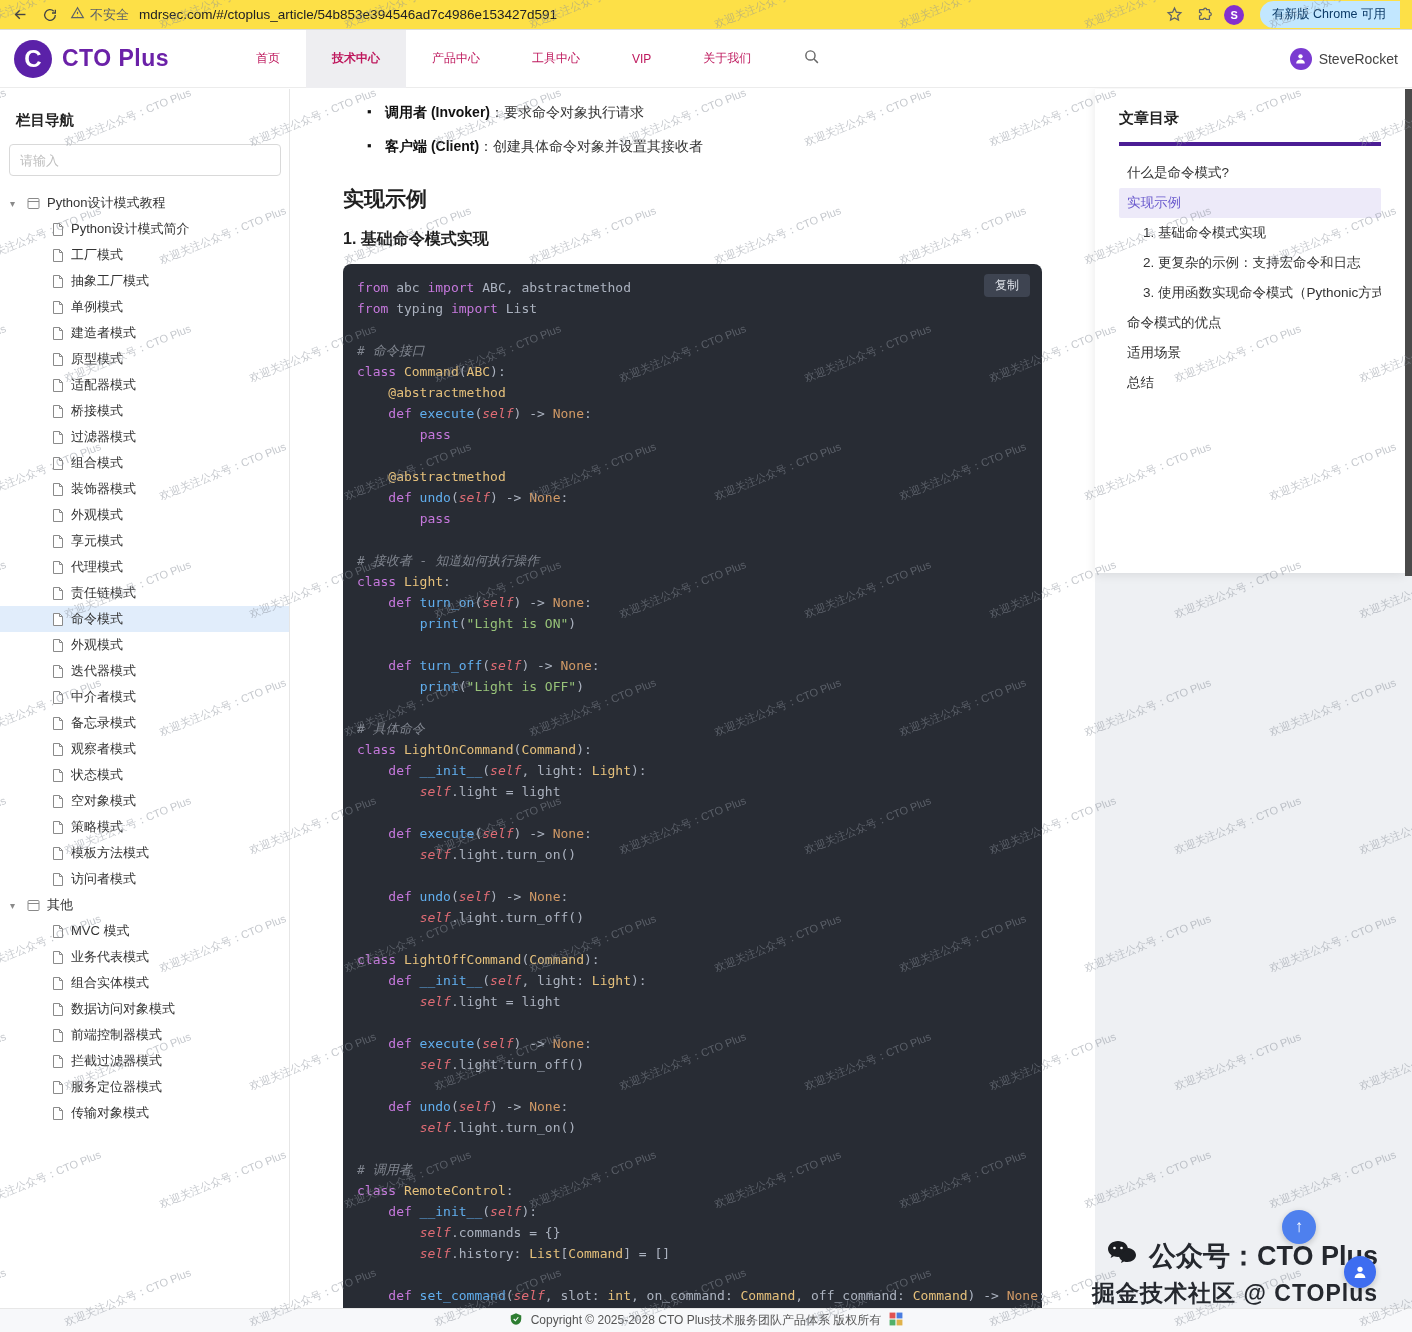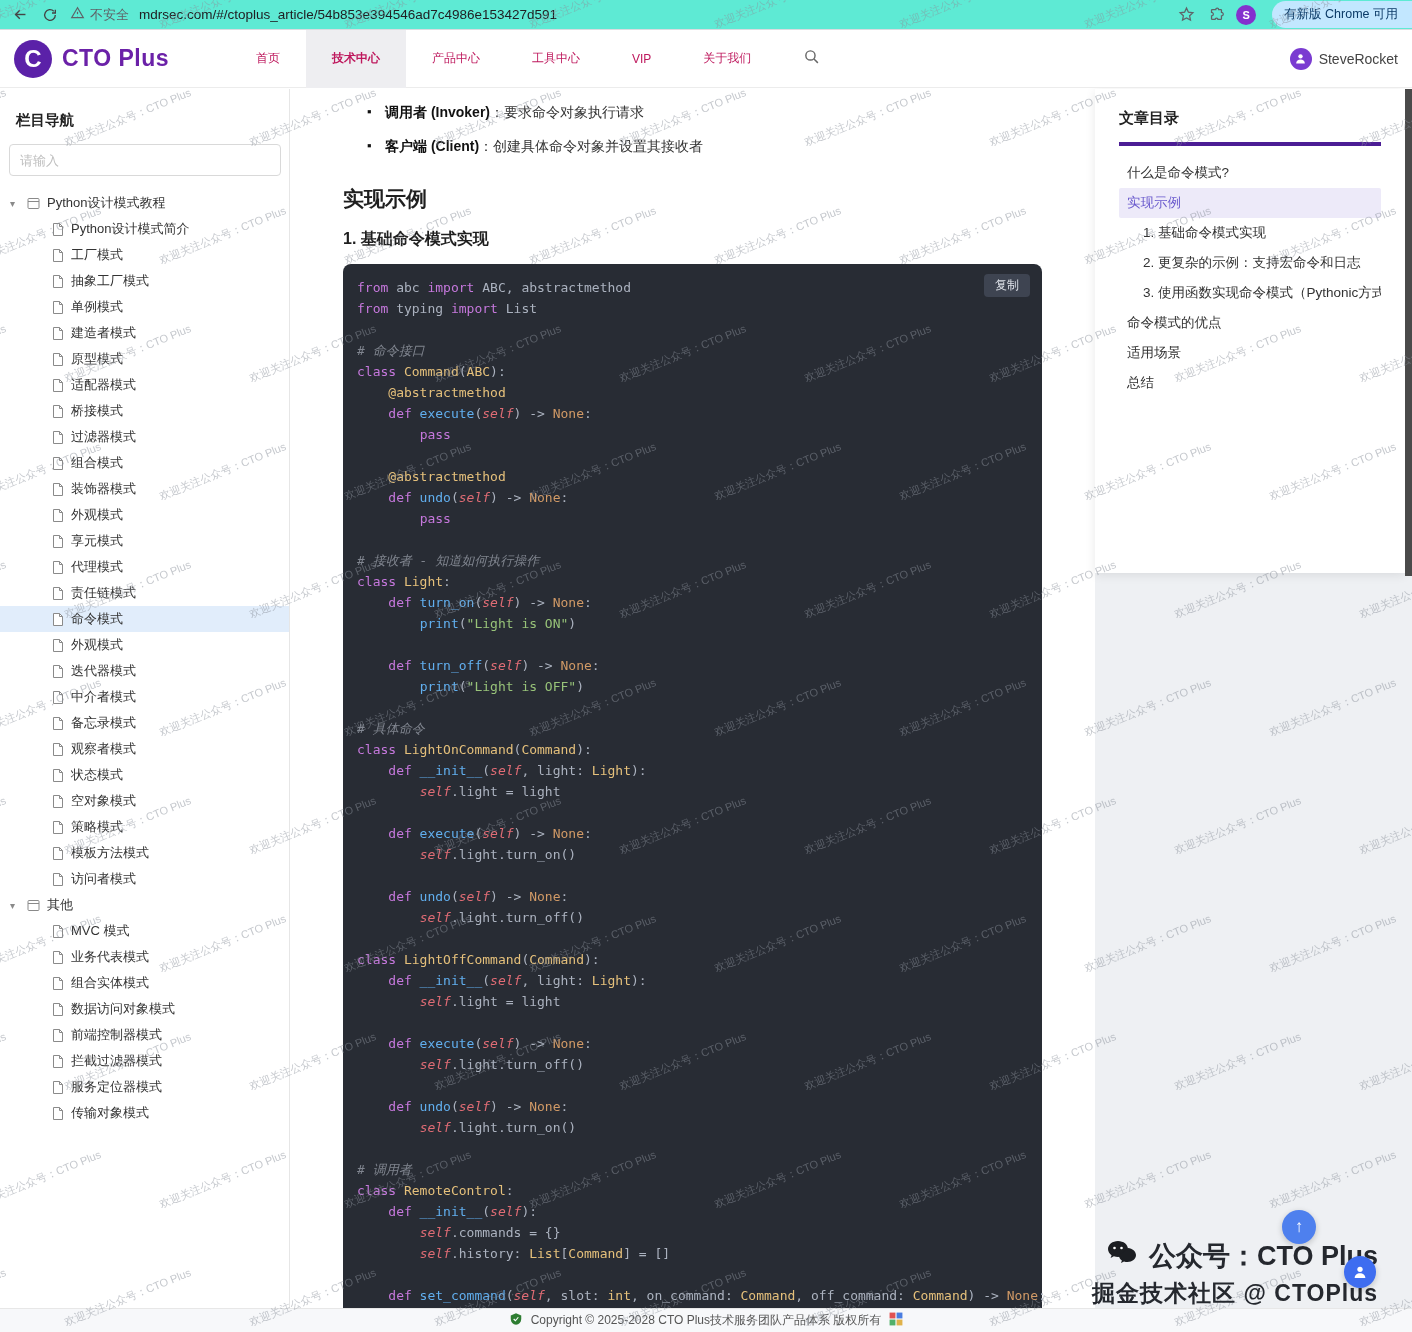--- a/index.html
+++ b/index.html
@@ -1,21 +1,21 @@
 <!DOCTYPE html>
 <html><head>
 <meta charset="utf-8">
 <style>
   *{box-sizing:border-box;margin:0;padding:0;}
   html,body{width:1412px;height:1332px;overflow:hidden;}
   body{font-family:"Liberation Sans","DejaVu Sans",sans-serif;background:#fff;position:relative;}
   .page{position:relative;width:1412px;height:1332px;overflow:hidden;background:#fff;}
 
   
-  .browser-bar{height:30px;background:#5eead4;border-bottom:1px solid #dadce0;display:flex;align-items:center;padding:0 0 0 10px;gap:10px;position:relative;z-index:20;}
+  .browser-bar{height:30px;background:#fde047;border-bottom:1px solid #dadce0;display:flex;align-items:center;padding:0 12px 0 10px;gap:10px;position:relative;z-index:20;}
   .bicon{width:20px;height:20px;display:flex;align-items:center;justify-content:center;color:#5f6368;flex:0 0 auto;cursor:pointer;}
   .sec-chip{display:flex;align-items:center;gap:5px;color:#5f6368;font-size:13px;flex:0 0 auto;}
   .url-text{font-size:13.5px;color:#202124;flex:1;white-space:nowrap;overflow:hidden;}
   .avatar-browser{width:20px;height:20px;border-radius:50%;background:#8430ce;color:#fff;font-size:11px;font-weight:bold;display:flex;align-items:center;justify-content:center;flex:0 0 auto;}
   .update-pill{flex:0 0 auto;background:#c2e7ff;color:#0b3a67;font-size:12.5px;padding:5px 14px 5px 12px;border-radius:14px 0 0 14px;margin-left:6px;white-space:nowrap;}
 
   
   .site-header{height:58px;background:#fff;border-bottom:1px solid #ececec;display:flex;align-items:center;position:relative;z-index:20;}
   .brand{display:flex;align-items:center;gap:10px;padding-left:14px;width:230px;flex:0 0 auto;}
   .logo-circle{width:38px;height:38px;border-radius:50%;background:#5b21a8;color:#fff;display:flex;align-items:center;justify-content:center;font-size:24px;font-weight:bold;}

